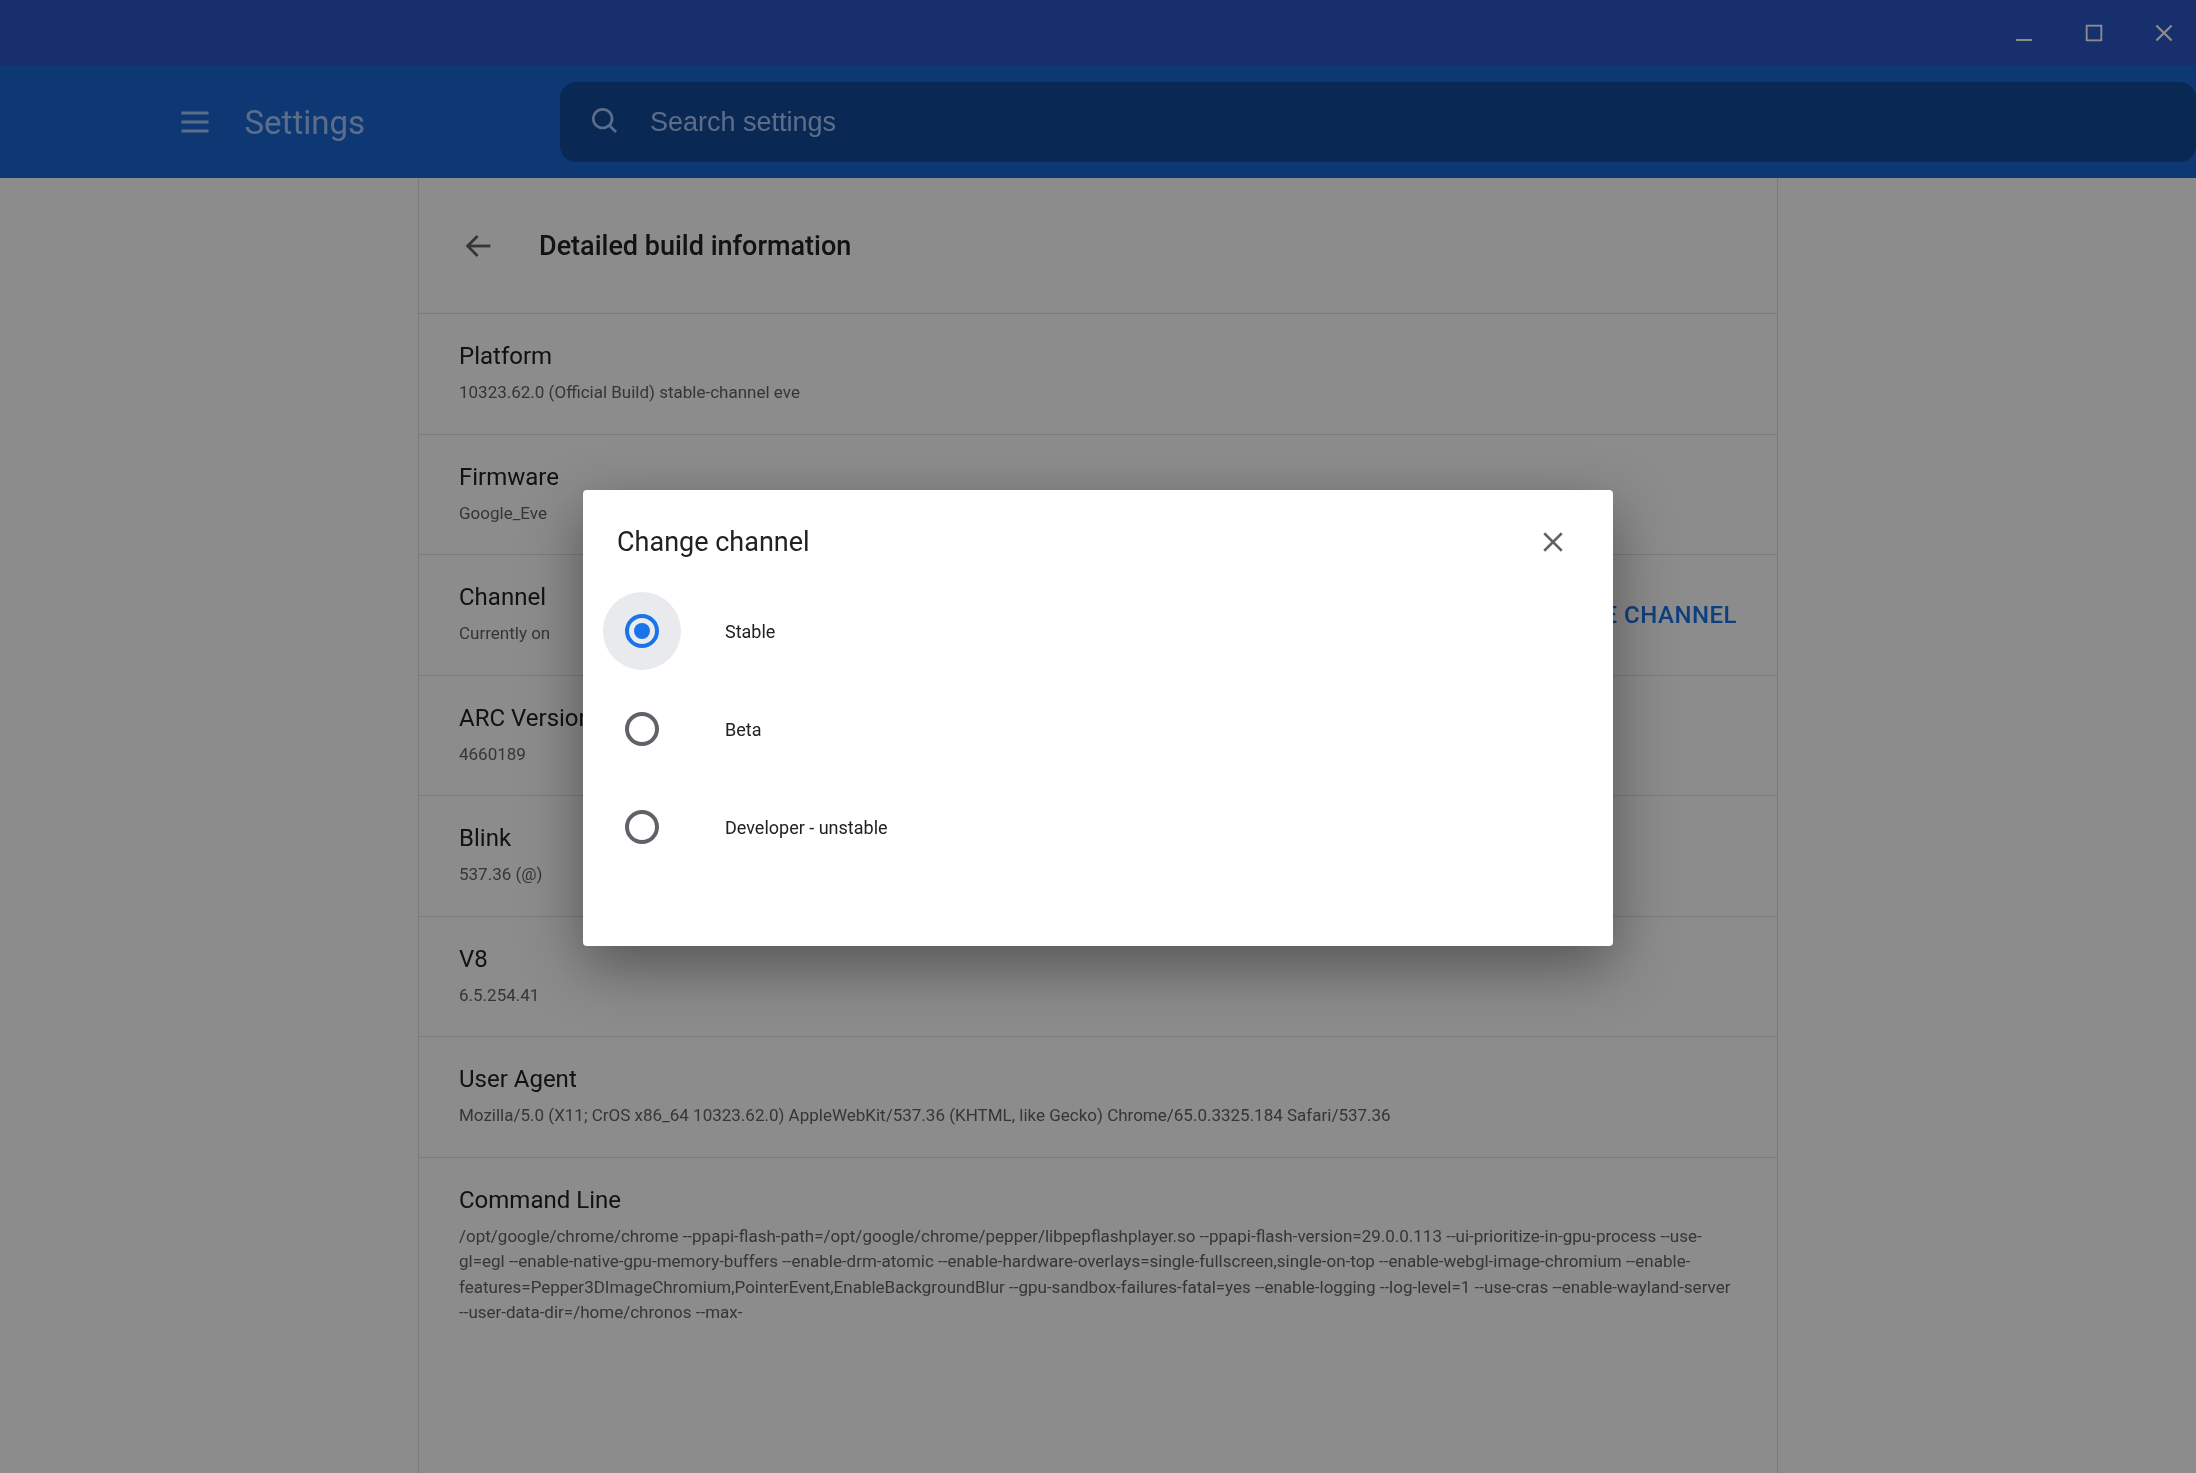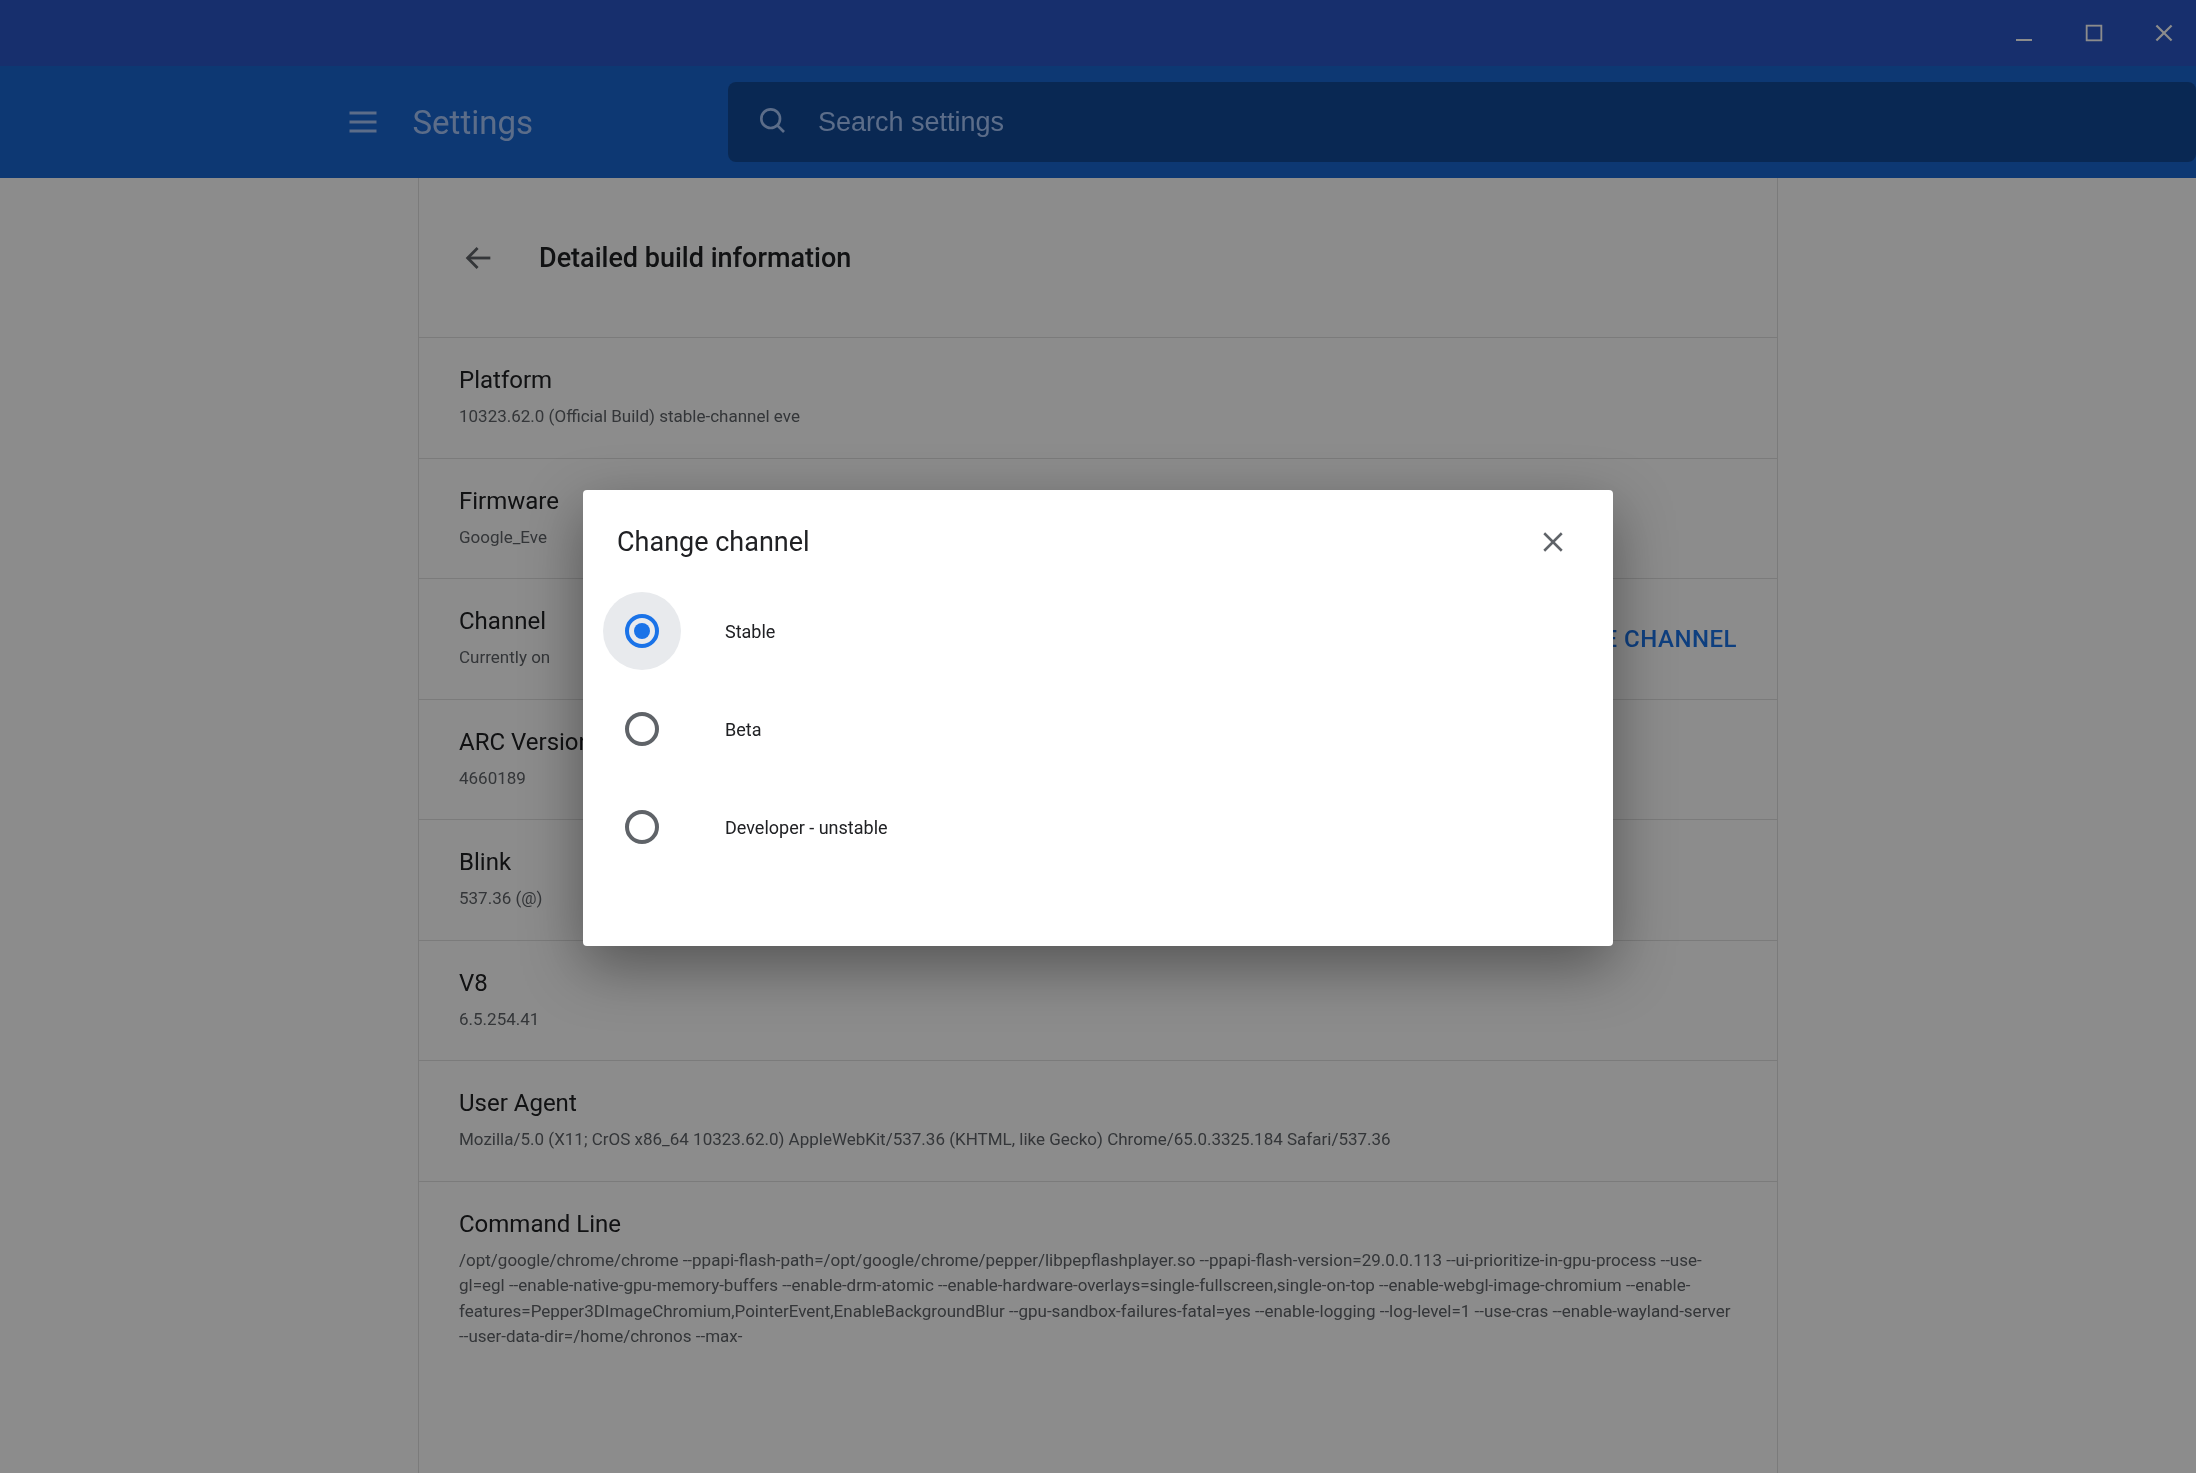--- a/index.html
+++ b/index.html
@@ -11,34 +11,34 @@
     padding-right: 12px; gap: 30px;
   }
   .titlebar .tb-btn { width: 40px; height: 40px; display:flex; align-items:center; justify-content:center; color:#fff; cursor:pointer; }
 
   .toolbar {
     height: 112px; background: #1967d2; display: flex; align-items: center; padding-left: 40px; justify-content: flex-end;
   }
   .toolbar .menu-icon { width: 40px; height: 40px; color: #a8c7fa; cursor:pointer; display:flex; align-items:center; justify-content:center; margin-right: 30px;}
   .toolbar .title { color: #a8c7fa; font-size: 33px; font-weight: 400; margin-right: 195px; }
   .toolbar .search {
-    background: rgba(0,0,0,0.28); height: 80px; width: 1468px; border-radius: 8px;
+    background: rgba(0,0,0,0.28); height: 80px; width: 1636px; border-radius: 16px;
     display:flex; align-items:center; padding: 0 28px; gap: 30px;
   }
   .toolbar .search .s-icon { color: #a8c7fa; }
   .toolbar .search input {
     background: transparent; border: none; outline: none; color: #a8c7fa; font-size: 27px; width: 100%;
   }
   .toolbar .search input::placeholder { color: #a8c7fa; }
 
   .page { position: absolute; left:0; right:0; top:178px; bottom:0; display:flex; justify-content:center; overflow:hidden; background:#fff;}
   .panel { width: 1360px; border-left:1px solid #e0e0e0; border-right:1px solid #e0e0e0; }
 
   .subheader {
-    height: 160px; display:flex; align-items:center; padding-left: 40px; gap: 40px; border-bottom:1px solid #e0e0e0;
+    height: 136px; display:flex; align-items:center; padding-left: 40px; gap: 40px; border-bottom:1px solid #e0e0e0;
   }
   .subheader .back-icon { width:40px; height:40px; display:flex; align-items:center; justify-content:center; color:#5f6368; cursor:pointer;}
   .subheader .sh-title { font-size: 27px; font-weight: 500; color:#202124; }
 
   .row { padding: 28px 40px; border-bottom:1px solid #e0e0e0; }
   .row .label { font-size: 24px; color:#202124; margin-bottom: 10px; }
   .row .value { font-size: 17px; color:#5f6368; line-height: 1.5; word-wrap: break-word; }
 
   .row.channel-row { display:flex; align-items:center; justify-content:space-between; }
   .row.channel-row .left { }

